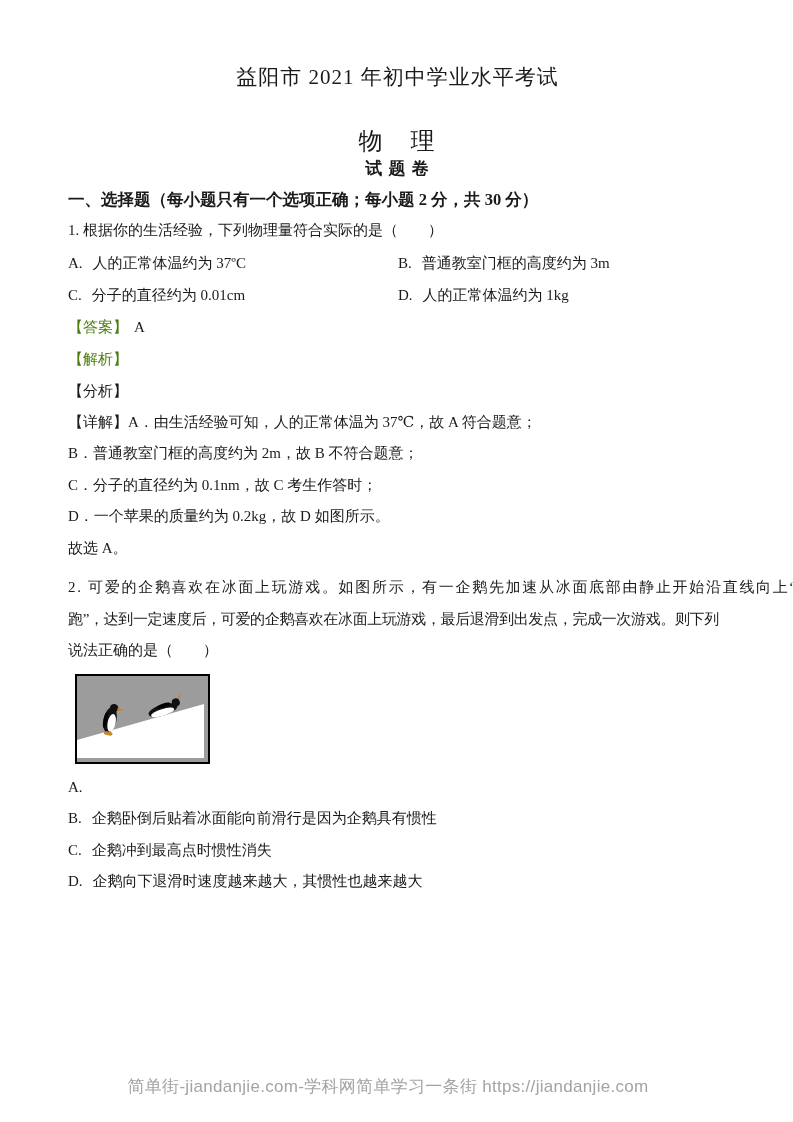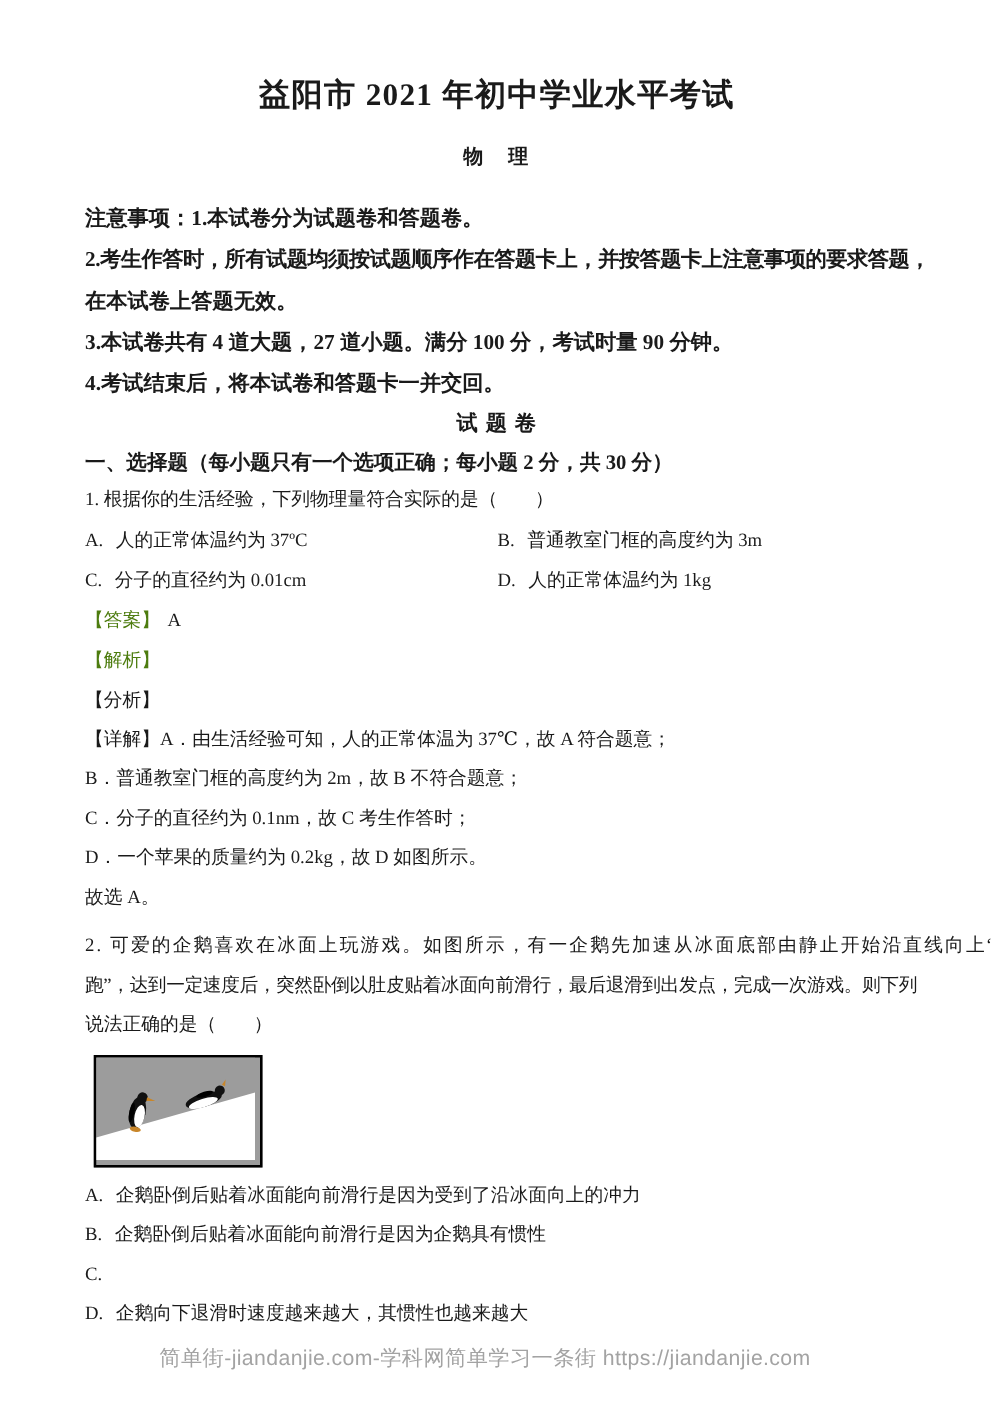--- a/index.html
+++ b/index.html
@@ -12,26 +12,26 @@
     overflow:hidden;
   }
   .page{
     box-sizing:border-box;
     width:793px;height:1122px;
     padding:64px 66px 0 68px;
     position:relative;
   }
   .center{text-align:center;}
   .doc-title{
-    font-size:25px;font-weight:bold;letter-spacing:1px;
+    font-size:21px;font-weight:normal;letter-spacing:1px;
     line-height:26px;margin:0;
   }
   .doc-subject{
-    font-size:16px;font-weight:bold;letter-spacing:2px;
-    line-height:24px;margin-top:24px;
+    font-size:24px;font-weight:normal;letter-spacing:2px;
+    line-height:24px;margin-top:39px;
   }
   .notices{margin-top:20px;}
   .notice-line{
     font-size:17px;font-weight:bold;
     line-height:33px;white-space:nowrap;
   }
   .notice-tight{letter-spacing:-0.4px;}
   .paper-section{
     font-size:17px;font-weight:bold;letter-spacing:1px;
     line-height:31px;
@@ -70,27 +70,20 @@
   .sp8{height:8px;}
 </style>
 </head>
 <body>
 
 <div class="page">
 
   <div class="doc-title center">益阳市 2021 年初中学业水平考试</div>
   <div class="doc-subject center">物　理</div>
 
-  <div class="notices">
-    <div class="notice-line">注意事项：1.本试卷分为试题卷和答题卷。</div>
-    <div class="notice-line notice-tight">2.考生作答时，所有试题均须按试题顺序作在答题卡上，并按答题卡上注意事项的要求答题，</div>
-    <div class="notice-line">在本试卷上答题无效。</div>
-    <div class="notice-line">3.本试卷共有 4 道大题，27 道小题。满分 100 分，考试时量 90 分钟。</div>
-    <div class="notice-line">4.考试结束后，将本试卷和答题卡一并交回。</div>
-  </div>
 
   <div class="paper-section center">试 题 卷</div>
   <div class="section-heading">一、选择题（每小题只有一个选项正确；每小题 2 分，共 30 分）</div>
 
   <div>
     <div class="body-line stem">1. 根据你的生活经验，下列物理量符合实际的是（　　）</div>
 
     <div class="opt-row">
       <div class="opt-cell left">
         <span class="opt-label">A.</span>
@@ -129,21 +122,21 @@
       <div class="body-line">D．一个苹果的质量约为 0.2kg，故 D 如图所示。</div>
       <div class="body-line">故选 A。</div>
     </div>
   </div>
 
   <div class="sp8"></div>
 
   <div>
     <div class="q2-stem">
       <div class="body-line q2-line1">2. 可爱的企鹅喜欢在冰面上玩游戏。如图所示，有一企鹅先加速从冰面底部由静止开始沿直线向上“奔</div>
-      <div class="body-line q2-line2">跑”，达到一定速度后，突然卧倒以肚皮贴着冰面向前滑行，最后退滑到出发点，完成一次游戏。则下列</div>
+      <div class="body-line q2-line2">跑”，达到一定速度后，可爱的企鹅喜欢在冰面上玩游戏，最后退滑到出发点，完成一次游戏。则下列</div>
       <div class="body-line">说法正确的是（　　）</div>
     </div>
 
     <div class="figure-wrap">
       <svg width="127" height="82" viewBox="0 0 127 82" xmlns="http://www.w3.org/2000/svg">
         <rect x="0" y="0" width="127" height="82" fill="#9c9c9c"></rect>
 
         <polygon points="0,64 127,28 127,82 0,82" fill="#ffffff"></polygon>
 
         <g transform="translate(33,44) rotate(12)">
@@ -163,28 +156,28 @@
           <ellipse cx="2" cy="-4.2" rx="7" ry="2" fill="#000000"></ellipse>
         </g>
       </svg>
     </div>
 
     <div class="sp8"></div>
 
     <div class="q2-options">
       <div class="opt-row">
         <span class="opt-label body-line">A.</span>
-        <span class="body-line">企鹅卧倒后贴着冰面能向前滑行是因为受到了沿冰面向上的冲力</span>
       </div>
       <div class="opt-row">
         <span class="opt-label body-line">B.</span>
         <span class="body-line">企鹅卧倒后贴着冰面能向前滑行是因为企鹅具有惯性</span>
       </div>
       <div class="opt-row">
         <span class="opt-label body-line">C.</span>
+        <span class="body-line">企鹅冲到最高点时惯性消失</span>
       </div>
       <div class="opt-row">
         <span class="opt-label body-line">D.</span>
         <span class="body-line">企鹅向下退滑时速度越来越大，其惯性也越来越大</span>
       </div>
     </div>
   </div>
 
   <div class="footer">简单街-jiandanjie.com-学科网简单学习一条街 https://jiandanjie.com</div>
 

